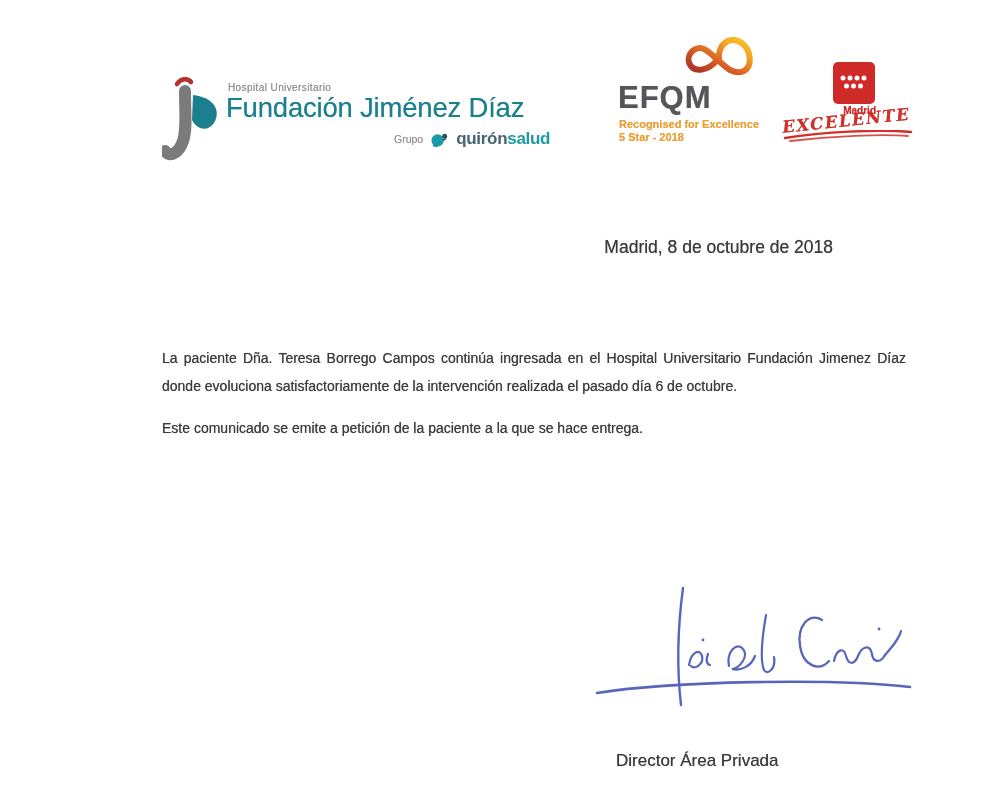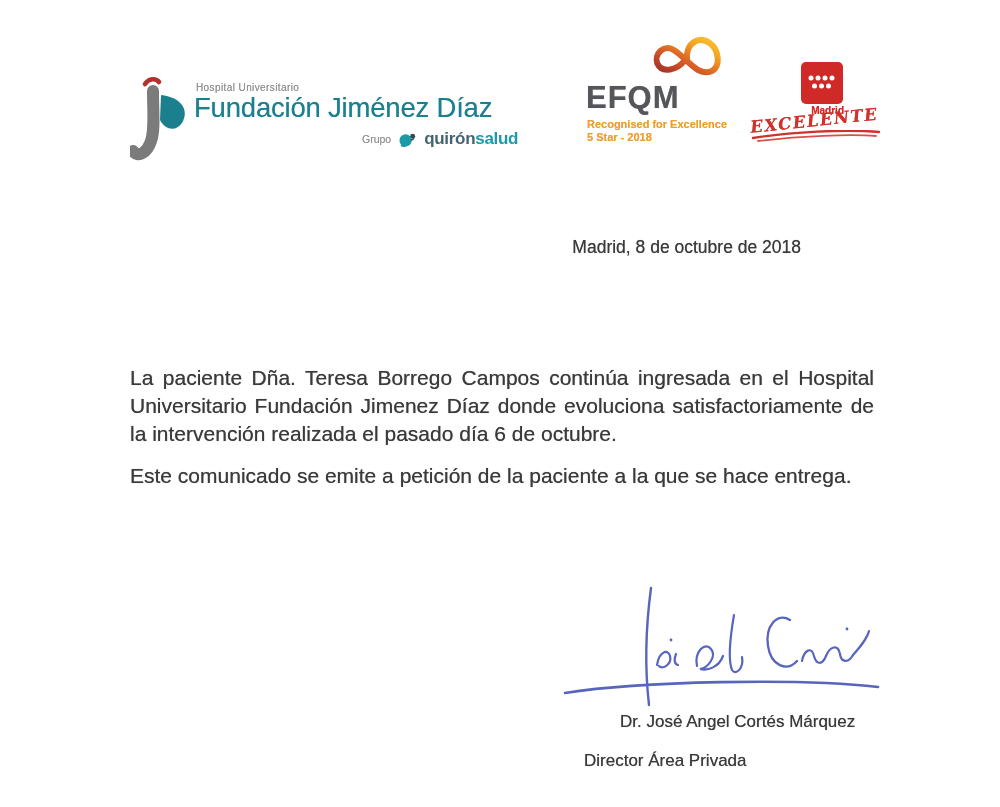--- a/index.html
+++ b/index.html
@@ -5,20 +5,21 @@
   * { margin: 0; padding: 0; box-sizing: border-box; }
   html, body { background: #ffffff; }
   body { font-family: "Liberation Sans", sans-serif; }
 
   .page {
     position: relative;
     width: 928px;
     height: 807px;
     background: #ffffff;
     overflow: hidden;
+    margin-left: 32px;
   }
 
   
   .fjd-logo { position: absolute; left: 130px; top: 62px; width: 400px; height: 100px; }
   .fjd-mark { position: absolute; left: 0; top: 14px; width: 62px; height: 86px; }
   .fjd-hospital-small {
     position: absolute; left: 66px; top: 20px;
     font-size: 10px; color: #8f8f8f; letter-spacing: 0.4px;
     text-shadow: 0 0 0.6px rgba(140,140,140,0.7);
   }
@@ -76,22 +77,22 @@
   }
   .madrid-underline { position: absolute; left: 0px; top: 72px; width: 132px; height: 12px; }
 
   
   .date-line {
     position: absolute; top: 237px; right: 127px;
     font-size: 17.5px; color: #3a3a3a;
     text-shadow: 0 0 0.7px rgba(58,58,58,0.75);
   }
   .letter-body {
-    position: absolute; left: 130px; top: 364px; width: 744px;
-    font-size: 21px; color: #3a3a3a; line-height: 28px;
+    position: absolute; left: 130px; top: 344px; width: 744px;
+    font-size: 14px; color: #3a3a3a; line-height: 28px;
     text-shadow: 0 0 0.7px rgba(58,58,58,0.75);
   }
   .letter-body p { margin: 0 0 14px 0; }
   .letter-body p.justified { text-align: justify; text-align-last: left; }
 
   
   .signature-svg { position: absolute; left: 550px; top: 582px; width: 335px; height: 125px; }
   .signer-name {
     position: absolute; left: 620px; top: 712px;
     font-size: 17px; color: #3a3a3a;
@@ -187,16 +188,15 @@
       <path d="M240,38 C227,30 215,44 218,64 C221,84 237,90 247,79" stroke-width="2.3"></path>
 
       <path d="M252,79 C254,68 262,64 264,74 C266,82 272,84 276,74 C280,64 288,62 290,72 C291,80 298,82 303,73" stroke-width="2.2"></path>
 
       <path d="M303,73 C310,65 317,57 319,49" stroke-width="2.2"></path>
       <circle cx="297" cy="47" r="1.4" fill="#4050b5" stroke="none"></circle>
 
       <path d="M15,111 C90,99 250,96 328,105" stroke-width="2.6"></path>
     </g>
   </svg>
-  <div class="signer-name">Dr. José Angel Cortés Márquez</div>
   <div class="signer-title">Director Área Privada</div>
 
 </div>
 
 </body></html>

